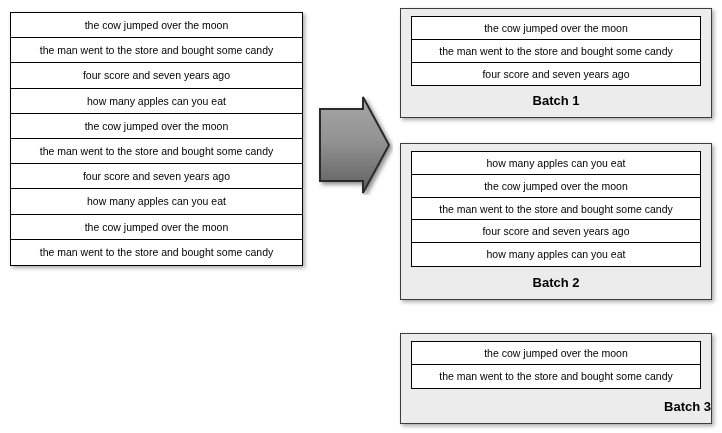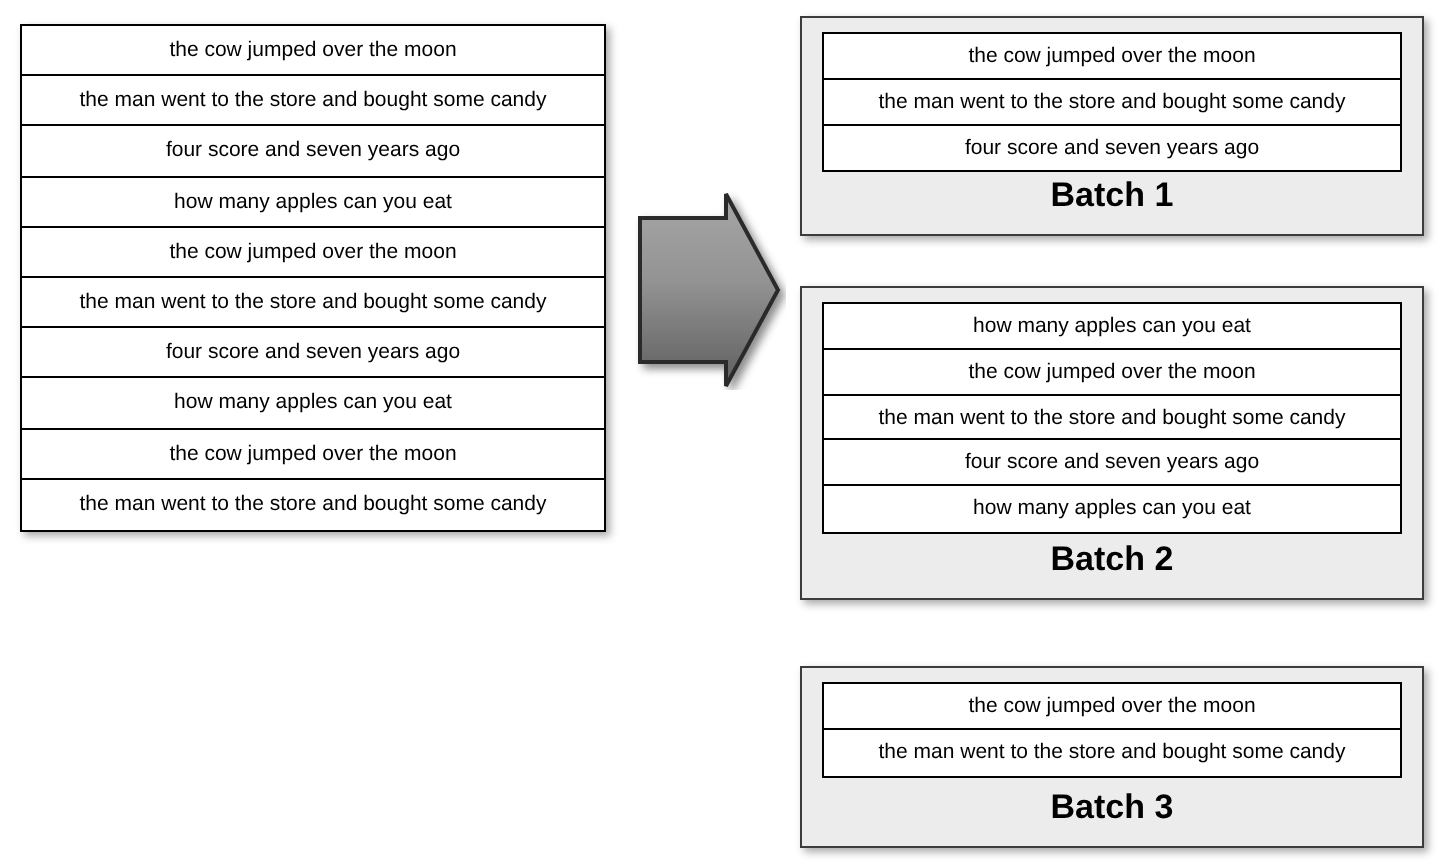--- a/index.html
+++ b/index.html
@@ -82,32 +82,32 @@
     overflow: hidden;
   }
   .batch-table .row:last-child {
     border-bottom: none;
   }
   .batch-label {
     position: absolute;
     left: 0;
     right: 0;
     text-align: center;
-    font-size: 17px;
+    font-size: 13px;
     font-weight: bold;
     color: #000000;
   }
 
   
   #batch-panel-1 { top: 8px;   height: 110px; }
   #batch-panel-1 .batch-label { bottom: 9px; }
   #batch-panel-2 { top: 143px; height: 157px; }
   #batch-panel-2 .batch-label { bottom: 9px; margin-top: 33px; }
   #batch-panel-3 { top: 333px; height: 91px; }
-  #batch-panel-3 .batch-label { bottom: 9px; }
+  #batch-panel-3 .batch-label { bottom: 9px; text-align: right; }
 </style>
 </head>
 <body>
 
 <div id="source-list">
   <div class="row">the cow jumped over the moon</div>
   <div class="row">the man went to the store and bought some candy</div>
   <div class="row">four score and seven years ago</div>
   <div class="row">how many apples can you eat</div>
   <div class="row">the cow jumped over the moon</div>

